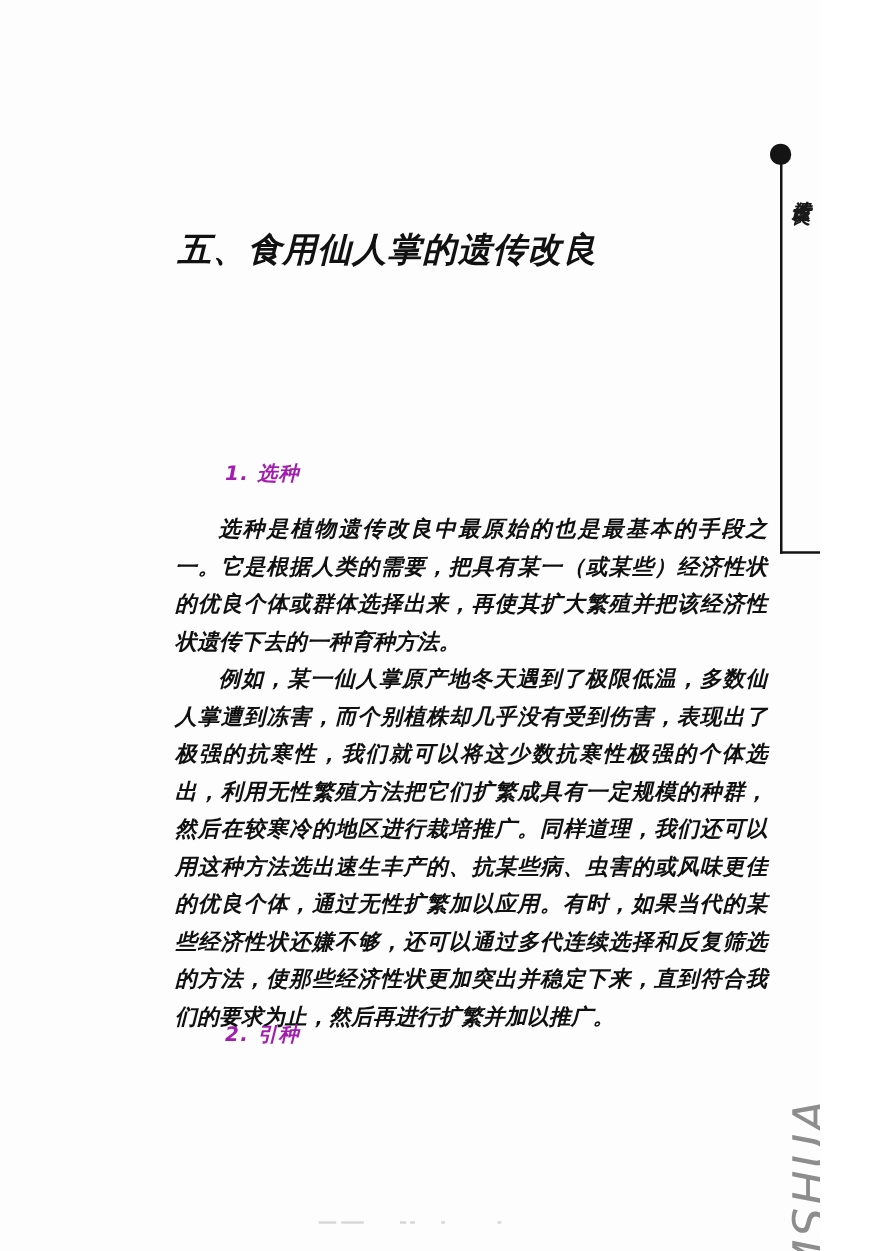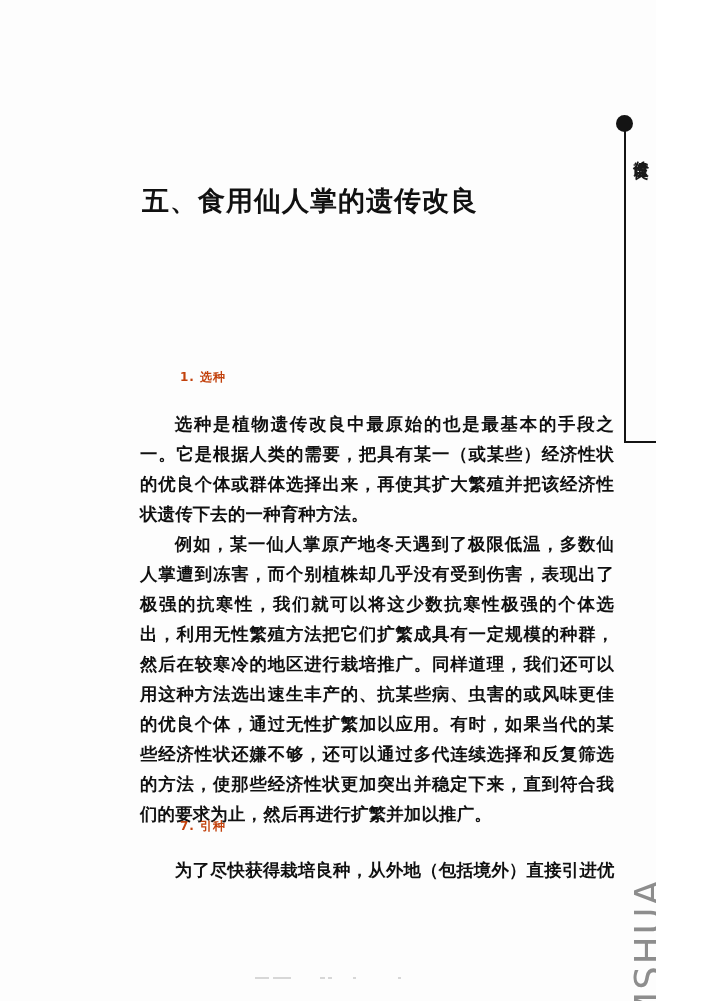--- a/index.html
+++ b/index.html
@@ -8,20 +8,21 @@
     background: #ffffff;
   }
   #page {
     position: relative;
     width: 656px;
     height: 1001px;
     background: #fdfdfd;
     overflow: hidden;
     font-family: "DejaVu Sans", "Liberation Sans", sans-serif;
     color: #0d0d0d;
+    font-style: italic;
   }
 
   
   .main-title {
     position: absolute;
     left: 0;
     top: 186px;
     width: 620px;
     text-align: center;
     font-size: 27px;
@@ -40,24 +41,24 @@
     font-size: 22px;
     font-weight: bold;
     letter-spacing: 0px;
     color: #111111;
     white-space: nowrap;
   }
 
   
   .sub-heading {
     position: absolute;
-    font-size: 12px;
+    font-size: 16px;
     font-weight: bold;
     letter-spacing: 1px;
-    color: #c2410c;
+    color: #a21caf;
     white-space: nowrap;
   }
   .sub-heading.h1 { left: 180px; top: 369px; }
   .sub-heading.h2 { left: 180px; top: 818px; }
 
   
   .para {
     position: absolute;
     left: 140px;
     width: 474px;
@@ -173,23 +174,22 @@
 
   <div class="main-title">五、食用仙人掌的遗传改良</div>
 
 
   <div class="sub-heading h1">1. 选种</div>
 
   <div class="para p2">例如，某一仙人掌原产地冬天遇到了极限低温，多数仙人掌遭到冻害，而个别植株却几乎没有受到伤害，表现出了极强的抗寒性，我们就可以将这少数抗寒性极强的个体选出，利用无性繁殖方法把它们扩繁成具有一定规模的种群，然后在较寒冷的地区进行栽培推广。同样道理，我们还可以用这种方法选出速生丰产的、抗某些病、虫害的或风味更佳的优良个体，通过无性扩繁加以应用。有时，如果当代的某些经济性状还嫌不够，还可以通过多代连续选择和反复筛选的方法，使那些经济性状更加突出并稳定下来，直到符合我们的要求为止，然后再进行扩繁并加以推广。</div>
 
   <div class="para p1">选种是植物遗传改良中最原始的也是最基本的手段之一。它是根据人类的需要，把具有某一（或某些）经济性状的优良个体或群体选择出来，再使其扩大繁殖并把该经济性状遗传下去的一种育种方法。</div>
 
-  <div class="sub-heading h2">7. 引种</div>
-
-  <div class="para p3">为了尽快获得栽培良种，从外地（包括境外）直接引进优</div>
+  <div class="sub-heading h2">2. 引种</div>
+
 
   <div class="tab-dot"></div>
   <div class="tab-rule"></div>
   <div class="tab-foot"></div>
   <div class="tab-label">遗传改良</div>
 
   <div class="page-number">43</div>
 
   <div class="watermark">MSHUA</div>
 

